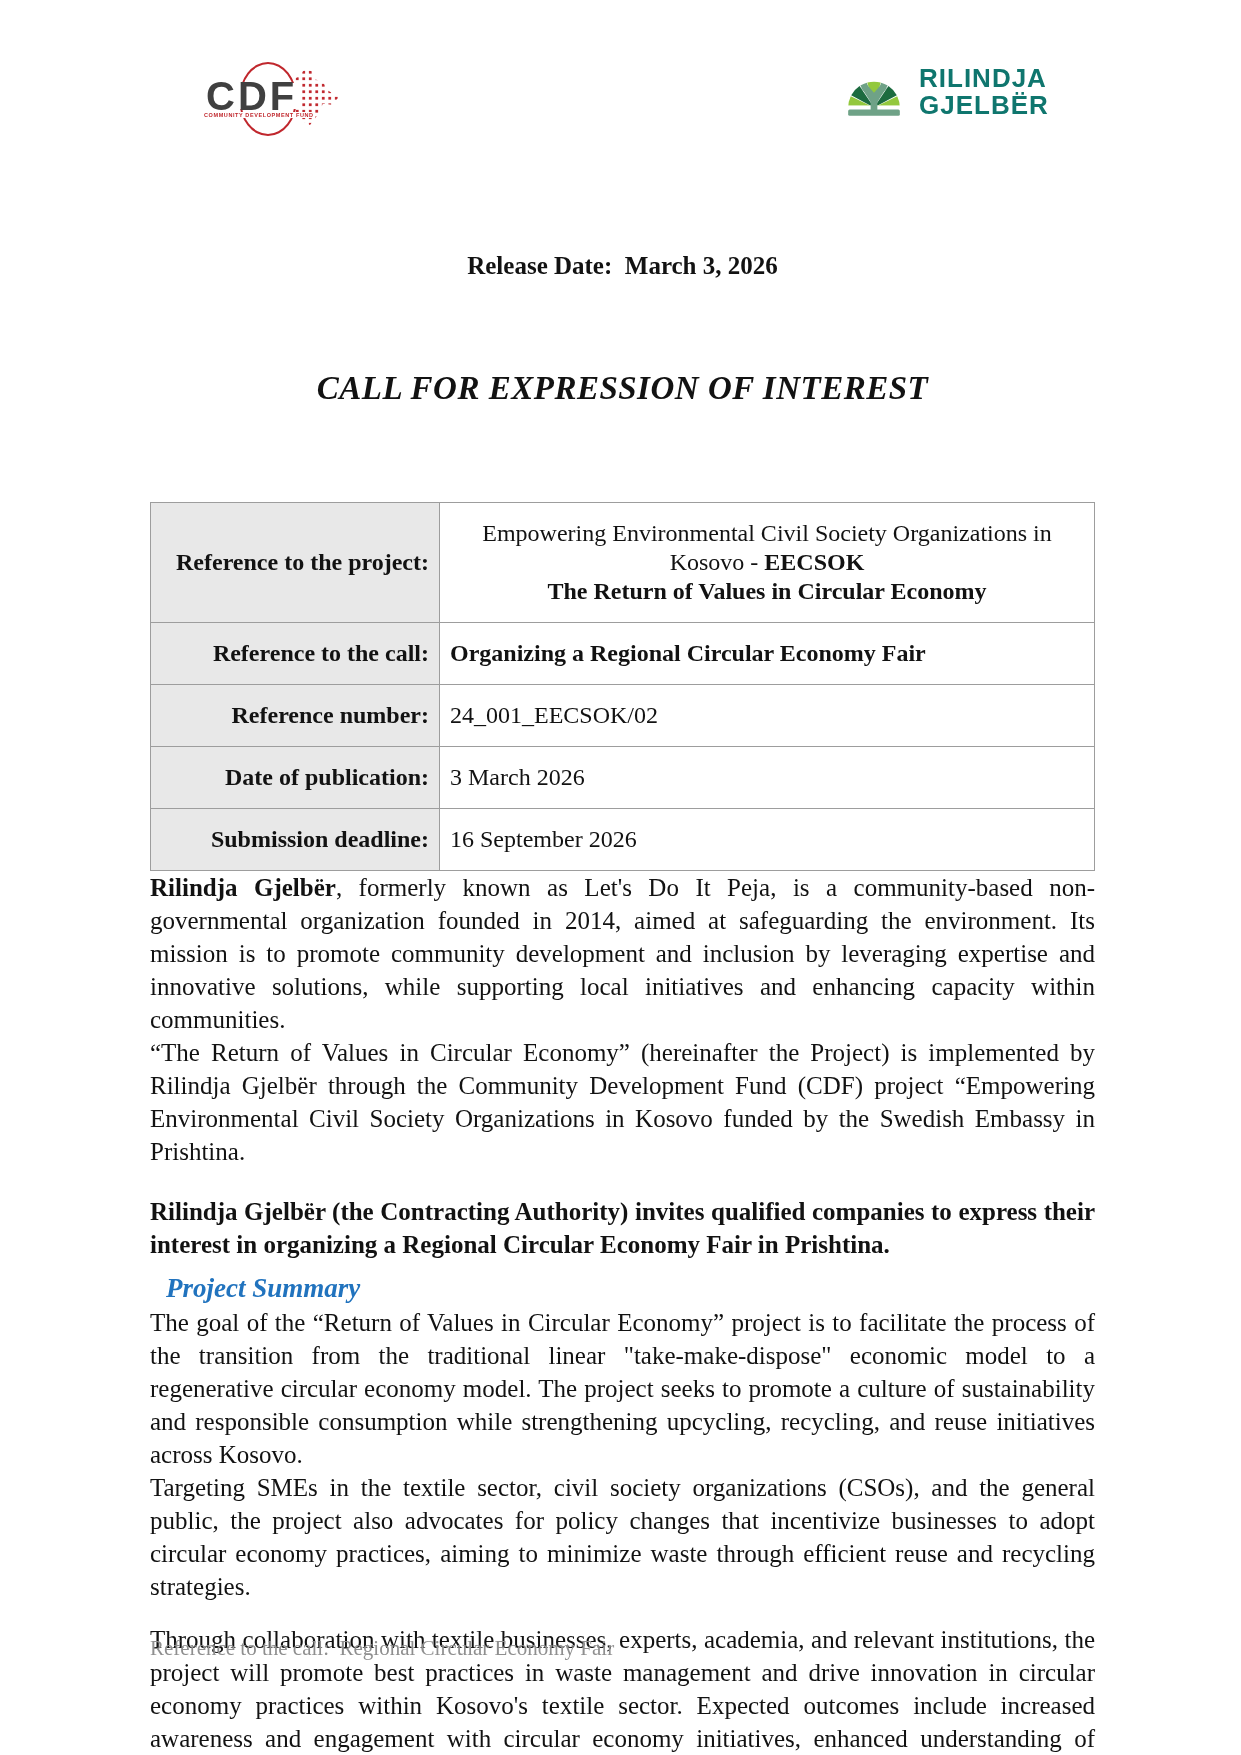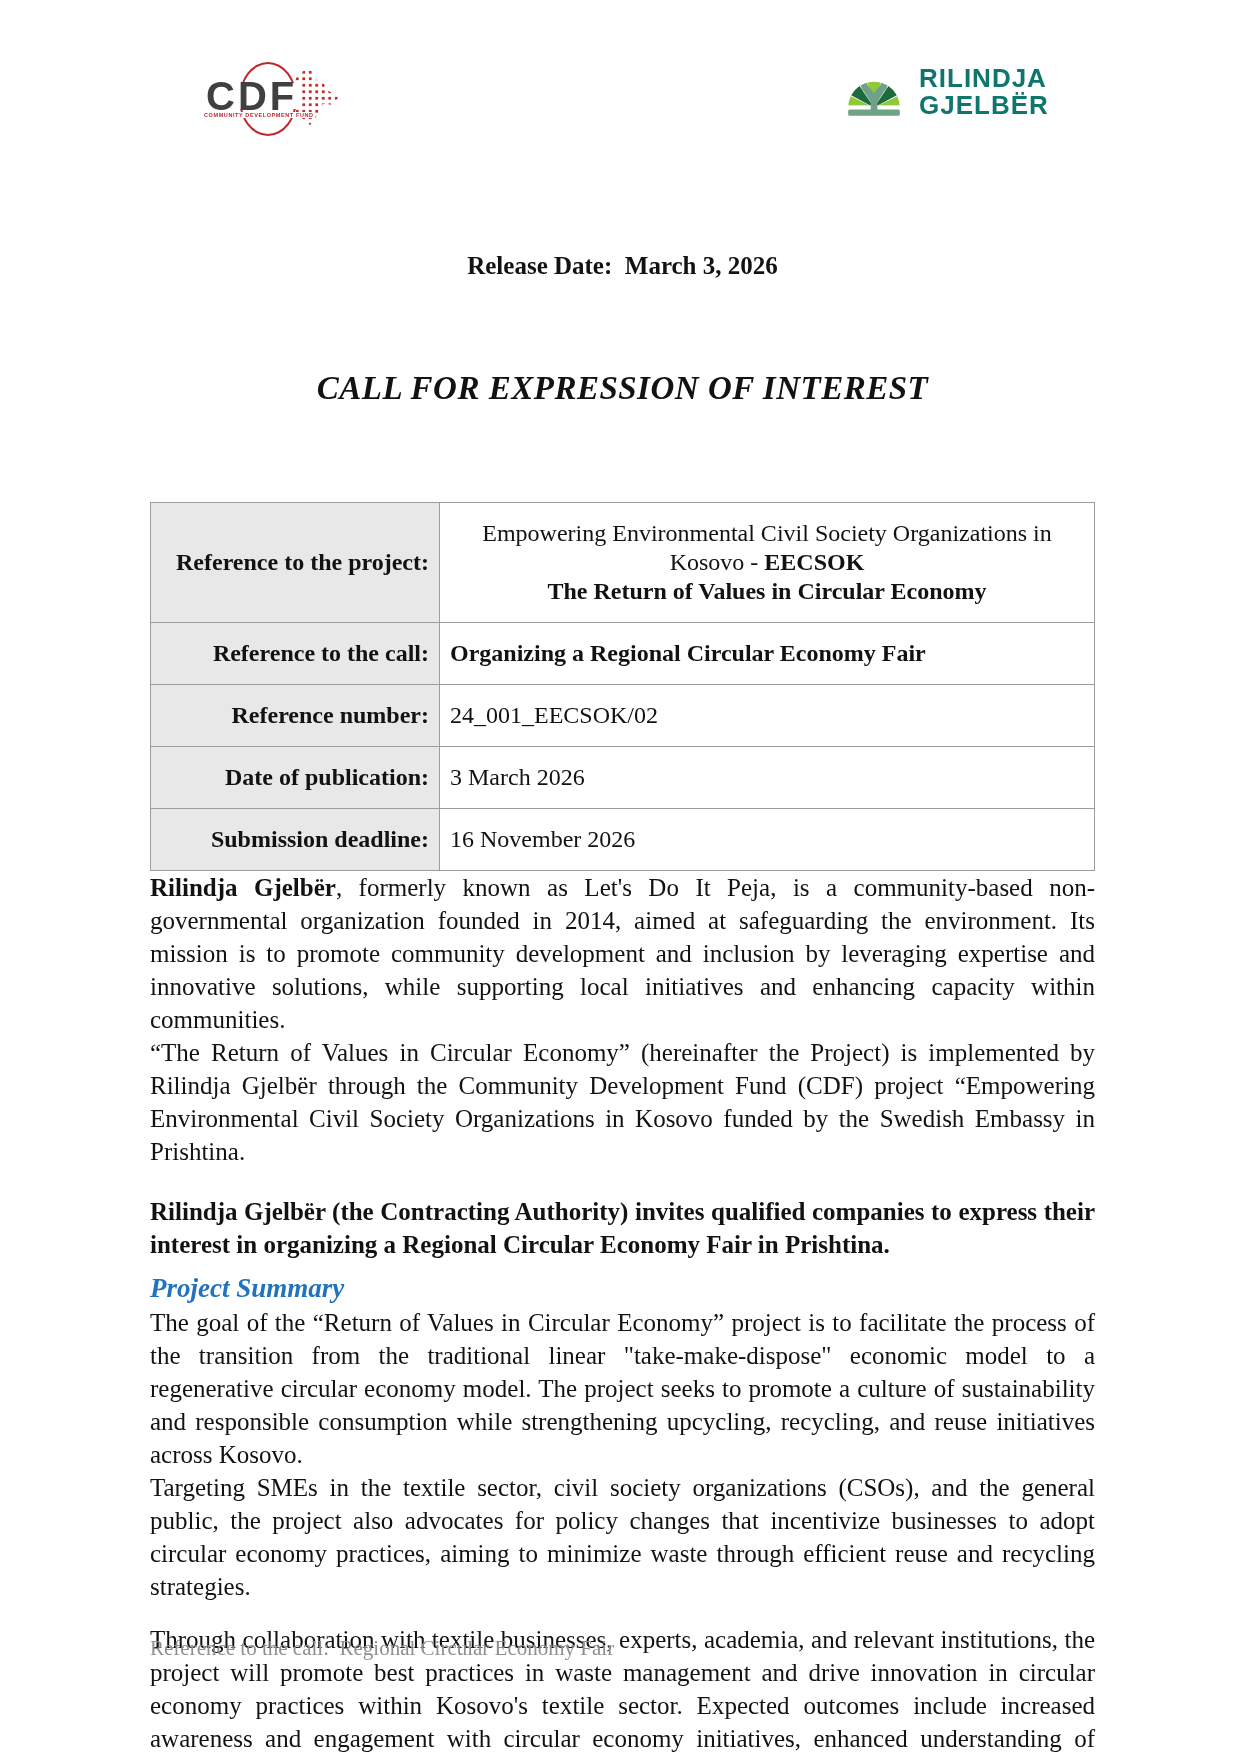--- a/index.html
+++ b/index.html
@@ -49,21 +49,21 @@
   table.ref td { border:1px solid #9d9d9d; padding:16px 10px; line-height:29px; vertical-align:middle; }
   td.lbl { width:268px; background:#E8E8E8; font-weight:bold;text-align:right; }
   .center { text-align:center; }
   .b { font-weight:bold; }
 
   
   .body-p { margin:0; font-size:25px; line-height:33px; text-align:justify; }
   .first  { }
   .bold-para { margin-top:27px; font-weight:bold; }
   .summary-h {
-    margin:12px 0 2px; color:#2173BE; font-size:27px;
+    margin:12px 16px 2px; color:#2173BE; font-size:27px;
     font-style:italic; font-weight:bold;
   }
   .gap { margin-top:20px; }
 
   .footer {
     position:absolute; left:150px; top:1636px; color:#8f8f8f;
     font-size:21px; white-space:pre-wrap;
   }
 </style>
 </head>
@@ -119,21 +119,21 @@
       <tr>
         <td class="lbl">Reference number:</td>
         <td>24_001_EECSOK/02</td>
       </tr>
       <tr>
         <td class="lbl">Date of publication:</td>
         <td>3 March 2026</td>
       </tr>
       <tr>
         <td class="lbl">Submission deadline:</td>
-        <td>16 November 2026</td>
+        <td>16 September 2026</td>
       </tr>
     </tbody>
       </table>
 
     <p class="body-p first"><span class="b">Rilindja Gjelbër</span><span>, formerly known as Let's Do It Peja, is a community-based non-governmental organization founded in 2014, aimed at safeguarding the environment. Its mission is to promote community development and inclusion by leveraging expertise and innovative solutions, while supporting local initiatives and enhancing capacity within communities.</span></p>
 
     <p class="body-p">“The Return of Values in Circular Economy” (hereinafter the Project) is implemented by Rilindja Gjelbër through the Community Development Fund (CDF) project “Empowering Environmental Civil Society Organizations in Kosovo funded by the Swedish Embassy in Prishtina.</p>
 
     <p class="body-p bold-para">Rilindja Gjelbër (the Contracting Authority) invites qualified companies to express their interest in organizing a Regional Circular Economy Fair in Prishtina.</p>
 

